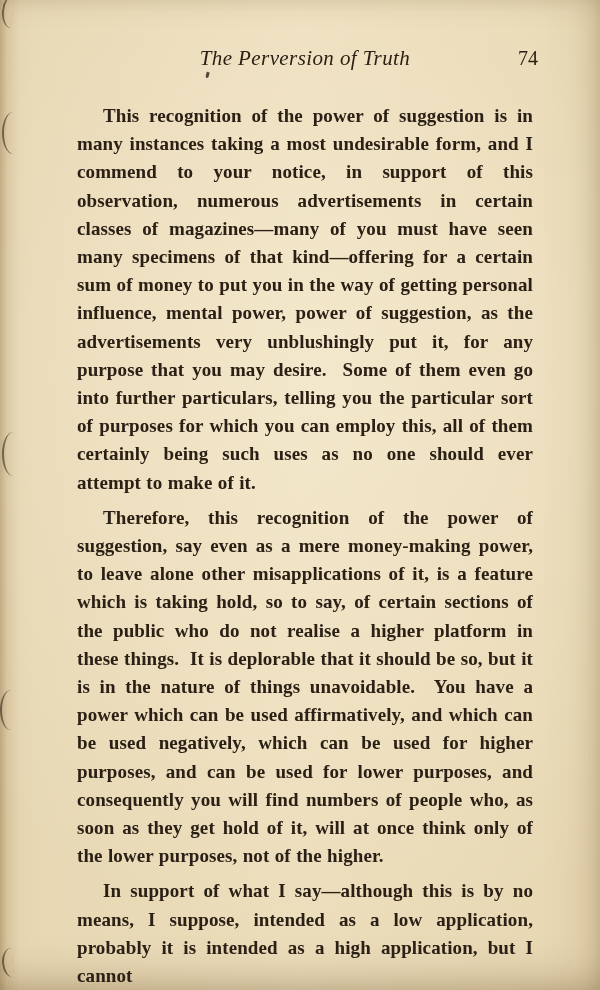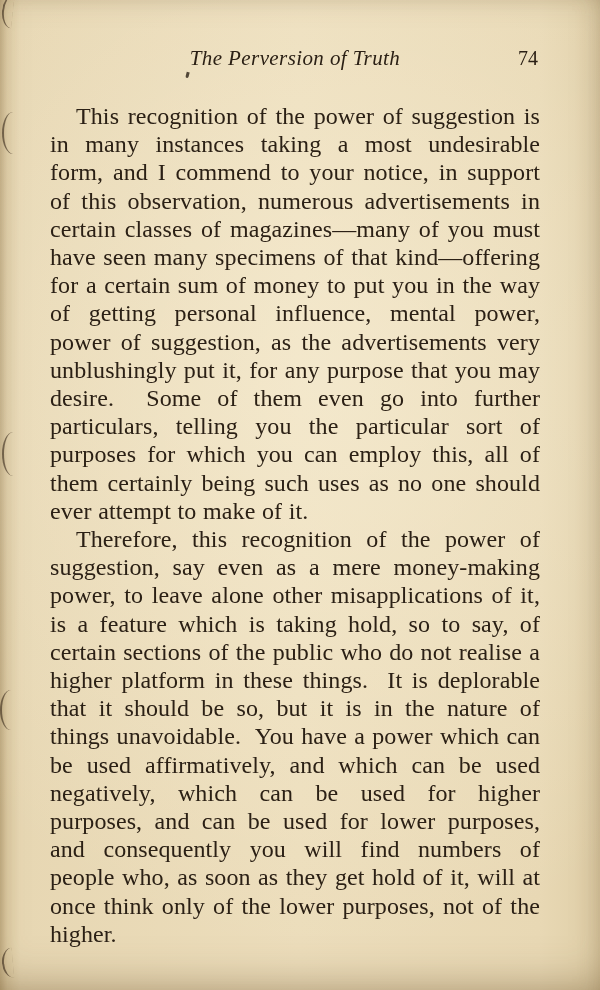--- a/index.html
+++ b/index.html
@@ -11,21 +11,21 @@
     height: 990px;
     overflow: hidden;
     font-family: "Liberation Serif", "DejaVu Serif", serif;
     background: #e6d6b2;
   }
   .page {
     position: relative;
     width: 600px;
     height: 990px;
     box-sizing: border-box;
-    padding: 46px 60px 0 50px;
+    padding: 46px 60px 0 70px;
     color: #2b2015;
     background:
       radial-gradient(ellipse 130% 90% at 55% 38%, rgba(255, 249, 230, 0.40), rgba(255, 249, 230, 0) 65%),
       linear-gradient(90deg, #c6b188 0px, #ddcba3 7px, #e7d7b3 20px, #ecddbb 50%, #e8d8b4 90%, #dfcea7 100%);
     box-shadow:
       inset 0 -22px 45px -22px rgba(105, 80, 42, 0.50),
       inset 0 16px 34px -26px rgba(105, 80, 42, 0.35),
       inset -14px 0 30px -22px rgba(105, 80, 42, 0.30);
   }
   
@@ -69,29 +69,30 @@
   }
   .page-number {
     position: absolute;
     right: 2px;
     top: 1px;
     font-size: 20px;
     font-style: normal;
   }
 
   .body-text p {
-    margin: 0;
-    font-size: 24px;
+    margin: 7px;
+    font-size: 19px;
     line-height: 28.2px;
     text-align: justify;
     text-indent: 26px;
     letter-spacing: 0.1px;
     word-spacing: 0.5px;
     white-space: pre-wrap;
     color: #2b2015;
+    font-weight: bold;
   }
 </style>
 </head>
 <body>
 
 <div class="page">
 
   <span class="edge-mark m1"></span>
   <span class="edge-mark m2"></span>
   <span class="edge-mark m3"></span>
@@ -99,15 +100,16 @@
   <span class="edge-mark m5"></span>
 
   <div class="running-header">
     <span class="chapter-title">The Perversion of Truth</span>
     <span class="page-number">74</span>
   </div>
 
   <div class="body-text">
     <p>This recognition of the power of suggestion is in many instances taking a most undesirable form, and I commend to your notice, in support of this observation, numerous advertisements in certain classes of magazines—many of you must have seen many specimens of that kind—offering for a certain sum of money to put you in the way of getting personal influence, mental power, power of suggestion, as the advertisements very unblushingly put it, for any purpose that you may desire.  Some of them even go into further particulars, telling you the particular sort of purposes for which you can employ this, all of them certainly being such uses as no one should ever attempt to make of it.</p>
     <p>Therefore, this recognition of the power of suggestion, say even as a mere money-making power, to leave alone other misapplications of it, is a feature which is taking hold, so to say, of certain sections of the public who do not realise a higher platform in these things.  It is deplorable that it should be so, but it is in the nature of things unavoidable.  You have a power which can be used affirmatively, and which can be used negatively, which can be used for higher purposes, and can be used for lower purposes, and consequently you will find numbers of people who, as soon as they get hold of it, will at once think only of the lower purposes, not of the higher.</p>
+    <p>In support of what I say—although this is by no means, I suppose, intended as a low application, probably it is intended as a high application, but I cannot</p>
   </div>
 
 </div>
 
 </body></html>

